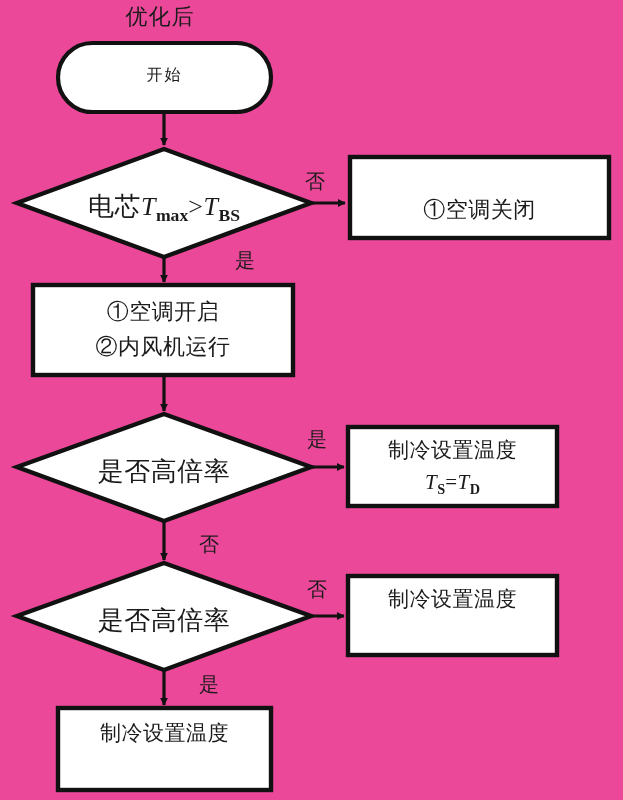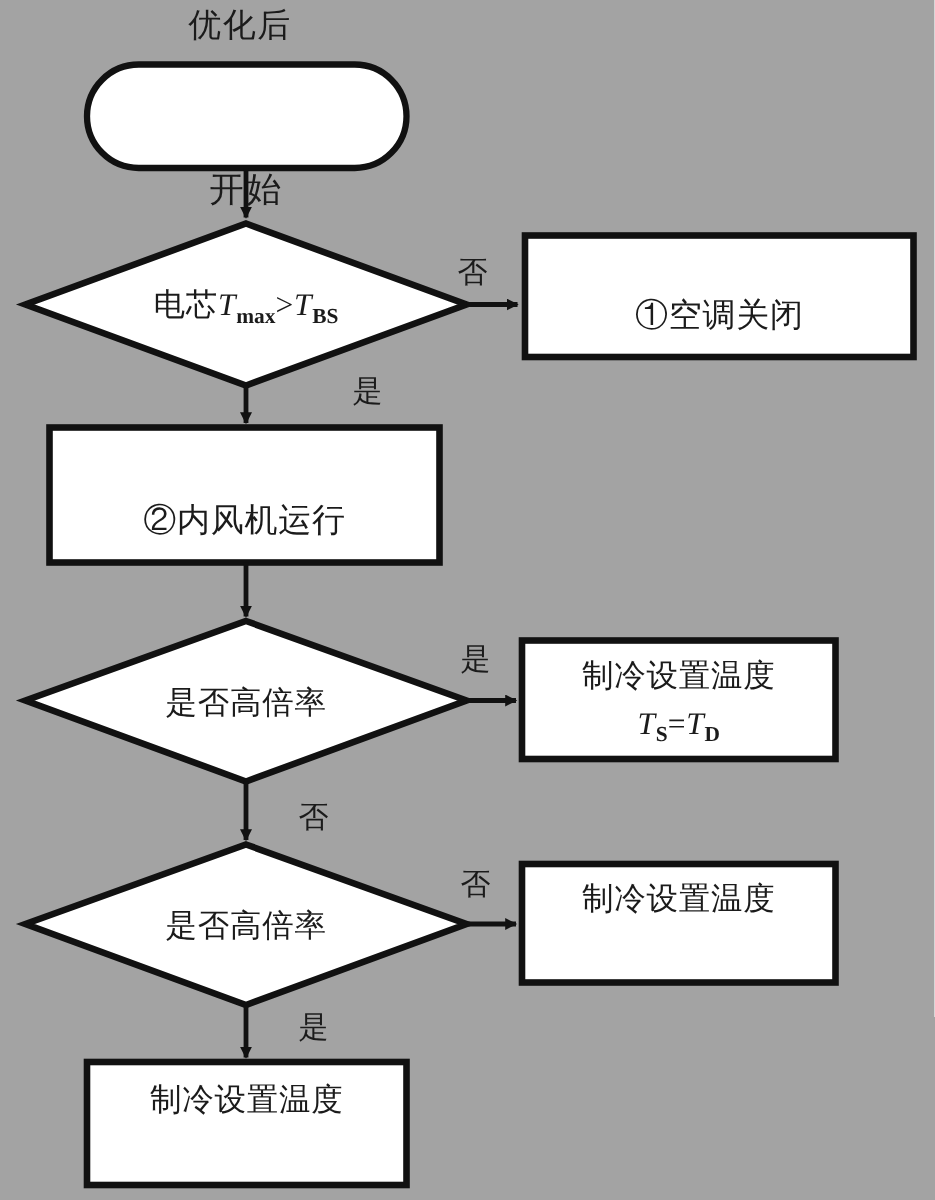--- a/index.html
+++ b/index.html
@@ -8,21 +8,21 @@
     background: #ffffff;
   }
   body {
     font-family: "Liberation Serif", "DejaVu Serif", serif;
     color: #1a1a1a;
   }
   #canvas {
     position: relative;
     width: 623px;
     height: 800px;
-    background: #a3a3a3;
+    background: #ec4899;
     overflow: hidden;
   }
   svg.flow-svg {
     position: absolute;
     left: 0;
     top: 0;
     width: 623px;
     height: 800px;
     pointer-events: none;
   }
@@ -38,26 +38,25 @@
     position: absolute;
     left: 0;
     top: 2px;
     width: 320px;
     text-align: center;
     font-size: 22px;
     letter-spacing: 1px;
     color: #1b1b1b;
   }
   .terminal-label {
-    font-size: 23px;
+    font-size: 16px;
     letter-spacing: 2px;
-    margin-top: 48px;
   }
   .decision-label {
-    font-size: 21px;
+    font-size: 26px;
     letter-spacing: 0.5px;
   }
   .process-line {
     font-size: 22px;
     letter-spacing: 0.5px;
   }
   .process-line.small {
     font-size: 21px;
   }
   .edge-label {
@@ -132,20 +131,21 @@
   </svg>
 
   <div class="node-text terminal-label" style="left:58px; top:64px; width:213px;">开始</div>
 
   <div class="node-text decision-label" style="left:17px; top:190px; width:294px;">
     <span>电芯</span><span class="mathvar">T</span><span class="sub">max</span><span class="op">&gt;</span><span class="mathvar">T</span><span class="sub">BS</span>
   </div>
 
   <div class="node-text process-line" style="left:350px; top:167px; width:259px;margin-top:28px;">①空调关闭</div>
 
+  <div class="node-text process-line" style="left:33px; top:297px; width:260px;">①空调开启</div>
   <div class="node-text process-line" style="left:33px; top:332px; width:260px;">②内风机运行</div>
 
   <div class="node-text decision-label" style="left:17px; top:455px; width:294px;">是否高倍率</div>
 
   <div class="node-text process-line small" style="left:348px; top:437px; width:209px;">制冷设置温度</div>
   <div class="node-text process-line small" style="left:348px; top:469px; width:209px;">
     <span class="mathvar">T</span><span class="sub">S</span><span class="op">=</span><span class="mathvar">T</span><span class="sub">D</span>
   </div>
 
   <div class="node-text decision-label" style="left:17px; top:604px; width:294px;">是否高倍率</div>

